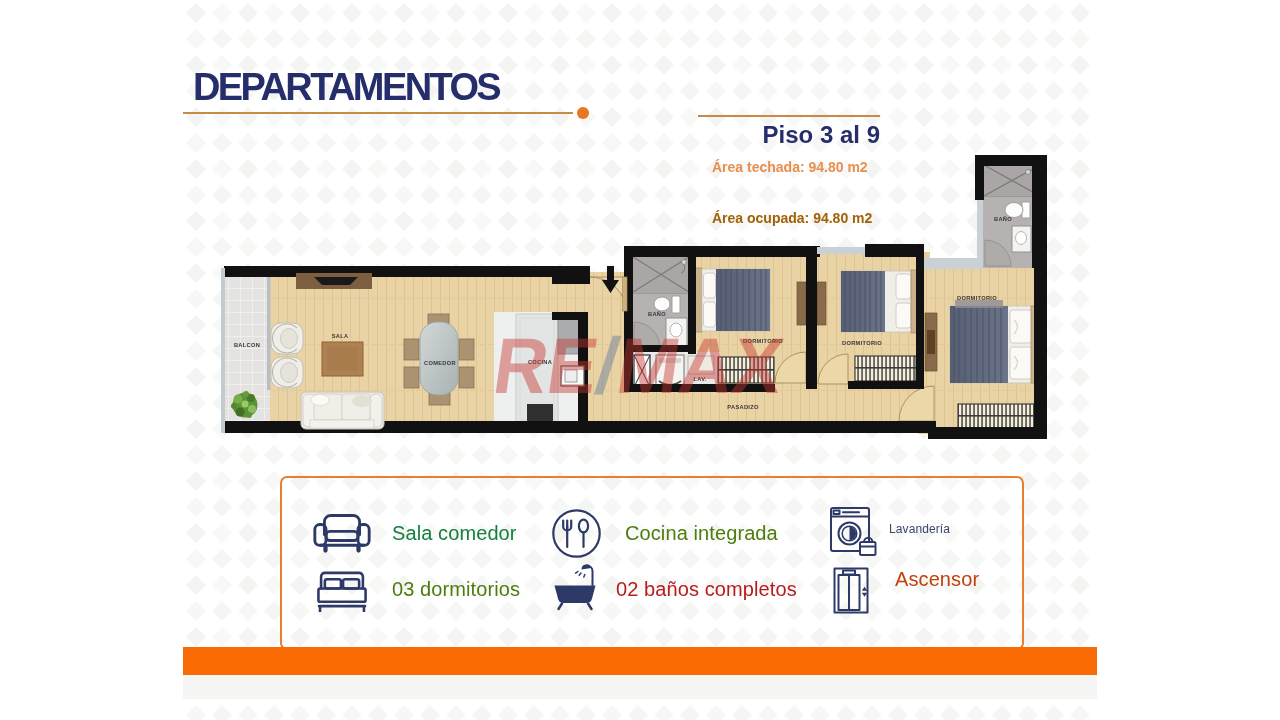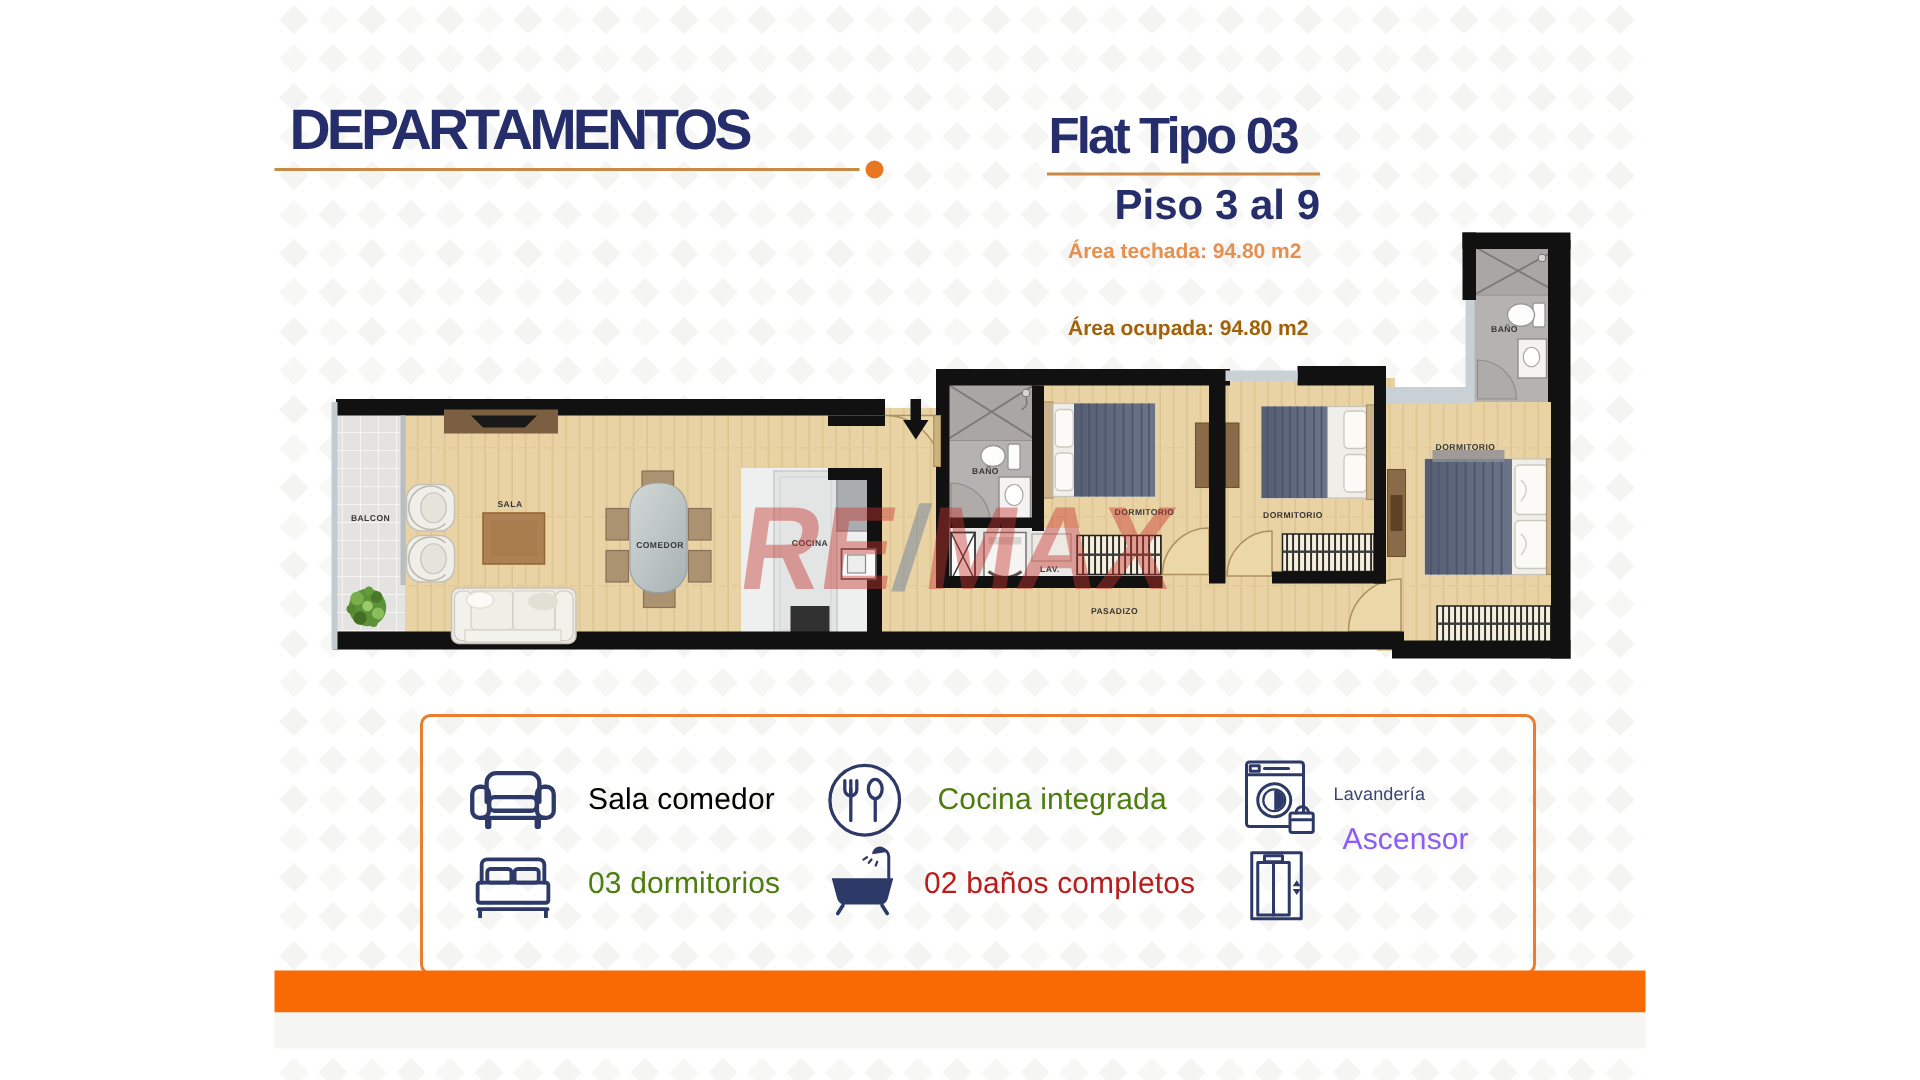--- a/index.html
+++ b/index.html
@@ -25,25 +25,24 @@
     </defs>
     <rect x="0" y="0" width="914" height="720" fill="url(#diam)"></rect>
   </svg>
 
   <div class="abs" style="left:193px;top:66px;font-size:38px;font-weight:bold;color:#252e6b;letter-spacing:-2.6px;">DEPARTAMENTOS</div>
 
   <div class="abs" style="left:183px;top:112px;width:390px;height:2px;background:#c98a45;"></div>
 
   <div class="abs" style="left:577px;top:107px;width:12px;height:12px;border-radius:50%;background:#e87722;"></div>
 
-  <div class="abs" style="left:699px;top:72px;width:182px;text-align:left;font-size:34px;font-weight:bold;color:#252e6b;letter-spacing:-1.9px;">Flat Tipo 03</div>
 
   <div class="abs" style="left:698px;top:115px;width:182px;height:2px;background:#c98a45;"></div>
 
-  <div class="abs" style="left:698px;top:121px;width:182px;text-align:right;font-size:28px;font-weight:bold;color:#252e6b;">Piso 3 al 9</div>
+  <div class="abs" style="left:698px;top:121px;width:182px;text-align:right;font-size:24px;font-weight:bold;color:#252e6b;">Piso 3 al 9</div>
 
   <div class="abs" style="left:712px;top:159px;font-size:14px;font-weight:bold;color:#e78f4e;">Área techada: 94.80 m2</div>
 
   <div class="abs" style="left:712px;top:178px;font-size:14px;font-weight:bold;color:#a16207;margin-top:32px;">Área ocupada: 94.80 m2</div>
 
   <svg class="abs" style="left:180px;top:140px;" width="900" height="310" viewBox="180 140 900 310">
     <defs>
       <pattern id="wood" width="9" height="46" patternUnits="userSpaceOnUse">
         <rect width="9" height="46" fill="#e9d2a4"></rect>
         <rect x="8" width="1" height="46" fill="#ddc591"></rect>
@@ -335,21 +334,21 @@
     <g fill="none" stroke="#2d3a68" stroke-width="2.7" stroke-linecap="round" stroke-linejoin="round">
       <path d="M12.5 25 v-12 a6 6 0 0 1 6 -6 h21 a6 6 0 0 1 6 6 v12"></path>
       <rect x="3.5" y="15.5" width="10.5" height="19.5" rx="4.5"></rect>
       <rect x="44" y="15.5" width="10.5" height="19.5" rx="4.5"></rect>
       <rect x="14" y="22" width="30" height="8.5" rx="3.5"></rect>
       <path d="M9 35 h40"></path>
       <path d="M13.5 35.5 v4.5 M44.5 35.5 v4.5" stroke-width="4"></path>
     </g>
   </svg>
 
-  <div class="abs" style="left:392px;top:522px;font-size:20px;color:#000000;letter-spacing:0.1px;">Sala comedor</div>
+  <div class="abs" style="left:392px;top:522px;font-size:20px;color:#15803d;letter-spacing:0.1px;">Sala comedor</div>
 
   <svg class="abs" style="left:551px;top:508px;" width="51" height="51" viewBox="0 0 51 51">
     <g fill="none" stroke="#2d3a68" stroke-width="2.2" stroke-linecap="round">
       <circle cx="25.5" cy="25.5" r="23.2"></circle>
       <path d="M20.2 12.5 v6 a4 4 0 0 1 -4 4 a4 4 0 0 1 -4 -4 v-6"></path>
       <path d="M16.2 12.5 v26.5"></path>
       <path d="M16.2 18 v4.5"></path>
       <ellipse cx="32.5" cy="18" rx="4.6" ry="6.4"></ellipse>
       <path d="M32.5 24.5 V39"></path>
     </g>
@@ -403,19 +402,19 @@
   <svg class="abs" style="left:833px;top:567px;" width="38" height="47" viewBox="0 0 38 47">
     <g fill="none" stroke="#2d3a68" stroke-width="2" stroke-linejoin="round">
       <rect x="1.5" y="1.5" width="33" height="44"></rect>
       <rect x="10" y="3.5" width="12" height="4"></rect>
       <rect x="5.5" y="8" width="10.5" height="35"></rect>
       <rect x="16" y="8" width="10.5" height="35"></rect>
       <path d="M28.5 23.5 l3 -4.5 l3 4.5 z M28.5 25.5 l3 4.5 l3 -4.5 z" fill="#2d3a68" stroke="none" transform="scale(0.9) translate(3.5 3)"></path>
     </g>
   </svg>
 
-  <div class="abs" style="left:895px;top:549px;font-size:20px;color:#8b5cf6;letter-spacing:0.1px;text-align:center;">Ascensor</div>
+  <div class="abs" style="left:895px;top:568px;font-size:20px;color:#c2410c;letter-spacing:0.1px;text-align:center;">Ascensor</div>
 
   <div class="abs" style="left:183px;top:647px;width:914px;height:28px;background:#f96a05;"></div>
 
   <div class="abs" style="left:183px;top:675px;width:914px;height:24px;background:#f5f5f4;"></div>
 
 </div>
 
 </body></html>

